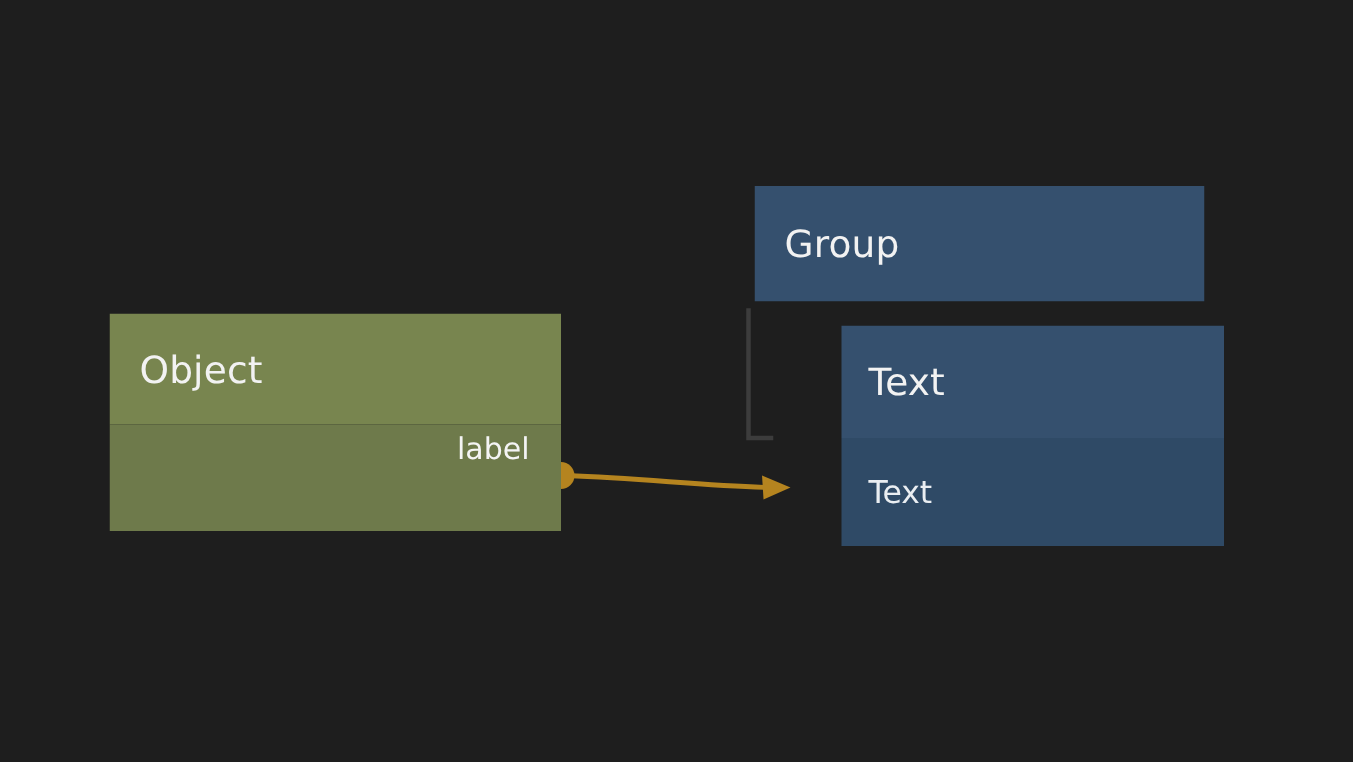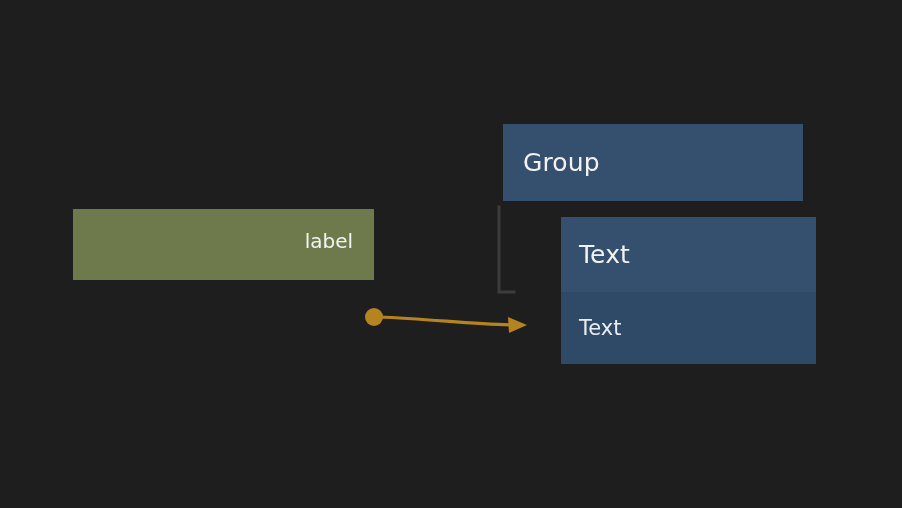--- a/index.html
+++ b/index.html
@@ -56,21 +56,21 @@
     font-size: 25px;
     font-weight: 400;
   }
   #object-node .node-body {
     height: 71px;
     background: #6e7a4b;
   }
   .port-row {
     position: absolute;
     right: 21px;
-    top: 20px;
+    top: 4px;
     display: flex;
     align-items: center;
     text-align: right;
   }
   .port-label {
     color: #f4f4f4;
     font-size: 20px;
     white-space: nowrap;
   }
 
@@ -142,20 +142,23 @@
     <path d="M 499 207 L 499 292 L 514 292" fill="none" stroke="#3c3c3c" stroke-width="3" stroke-linecap="square" stroke-linejoin="miter"></path>
 
     <path d="M 378 317 C 430 319, 470 324, 513 325" fill="none" stroke="#b5841f" stroke-width="3.2" stroke-linecap="round"></path>
 
     <path d="M 527 325 L 508 317 L 509 333 Z" fill="#b5841f"></path>
 
     <circle cx="374" cy="317" r="9" fill="#b5841f"></circle>
   </svg>
 
   <div class="node" id="object-node">
+    <div class="node-header">
+      <span class="node-title">Object</span>
+    </div>
     <div class="node-body">
       <div class="port-row">
         <span class="port-label">label</span>
       </div>
     </div>
   </div>
 
   <div class="node" id="group-node">
     <div class="node-header">
       <span class="node-title">Group</span>

